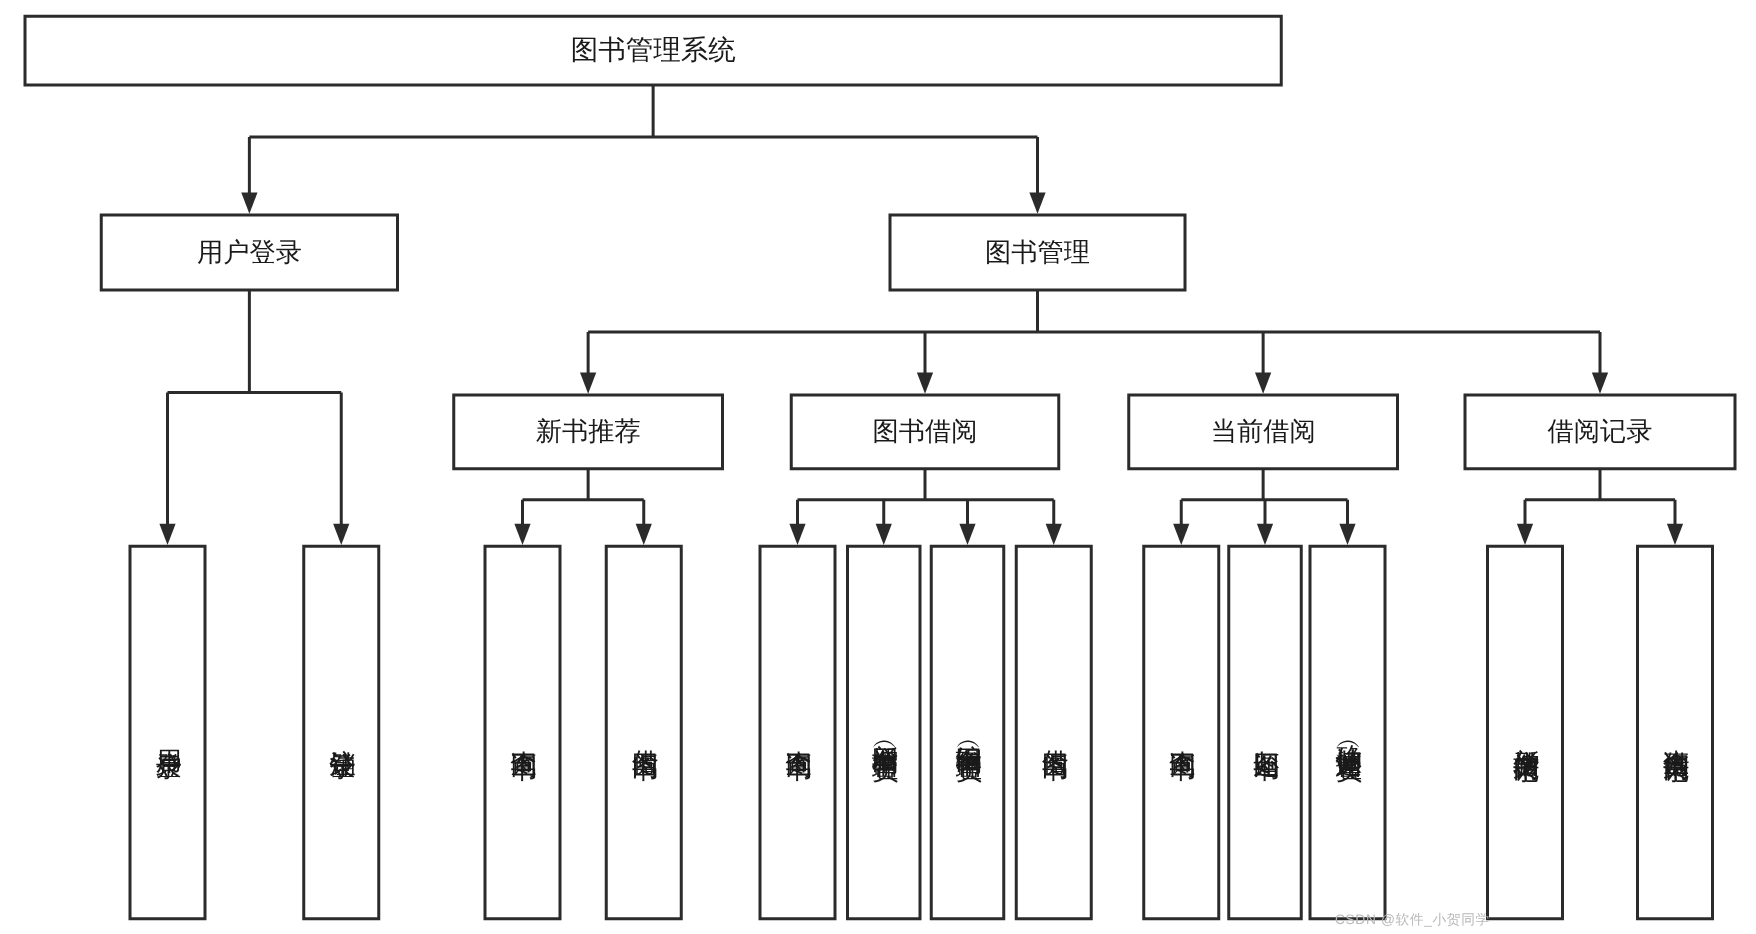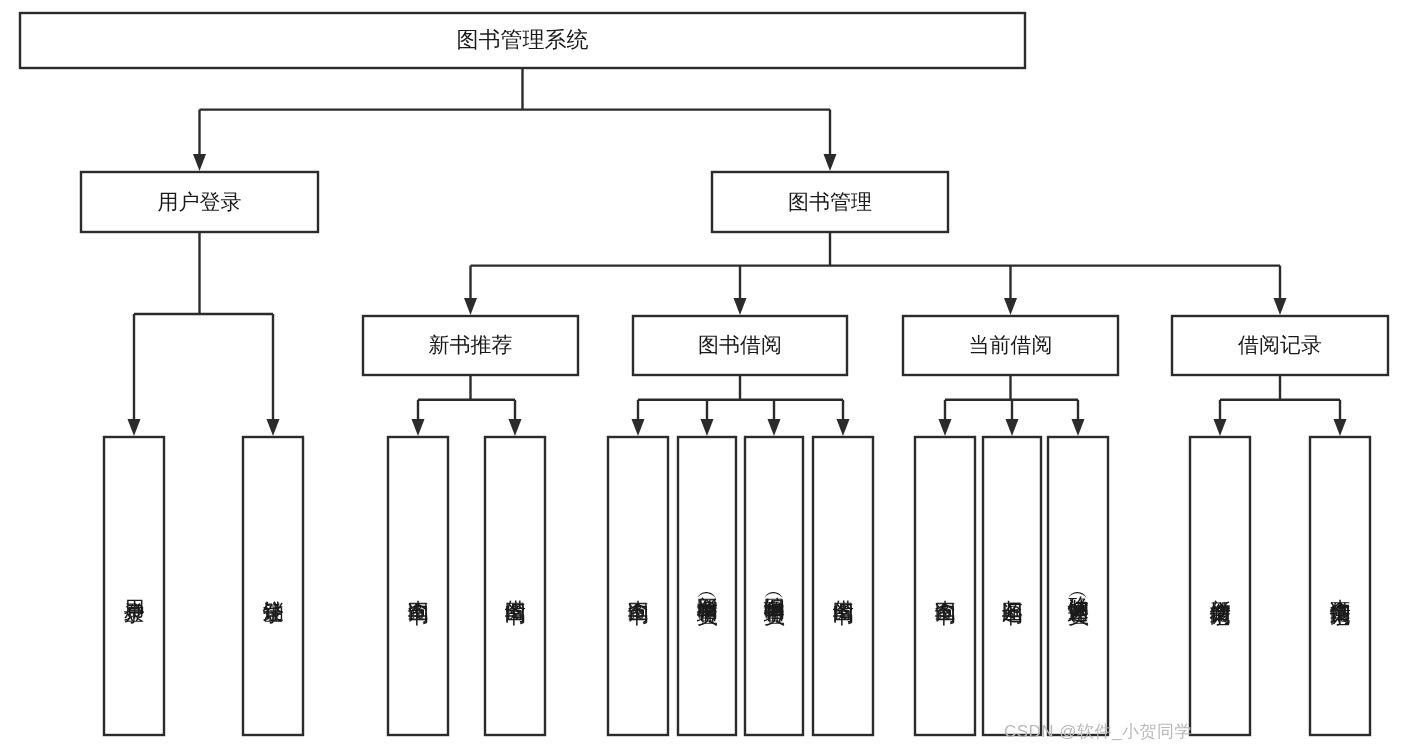--- a/index.html
+++ b/index.html
@@ -38,21 +38,21 @@
     color:#1a1a1a;
     white-space:nowrap;
     pointer-events:none;
   }
 
   .watermark{
     position:absolute;
     right:10px;
     bottom:4px;
     font-family:"Liberation Sans","DejaVu Sans",sans-serif;
-    font-size:17px;
+    font-size:11px;
     color:#b9b9b9;
     letter-spacing:0.5px;
     white-space:nowrap;
   }
 </style>
 </head>
 <body>
 
 <div id="diagram-root">
 

